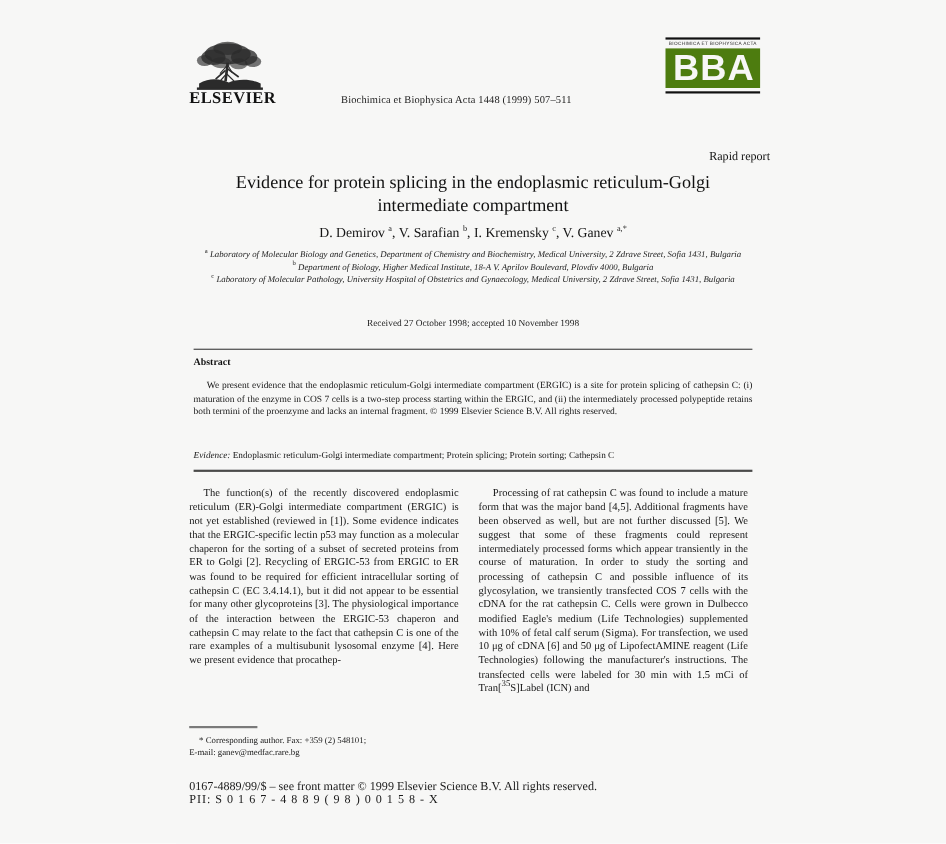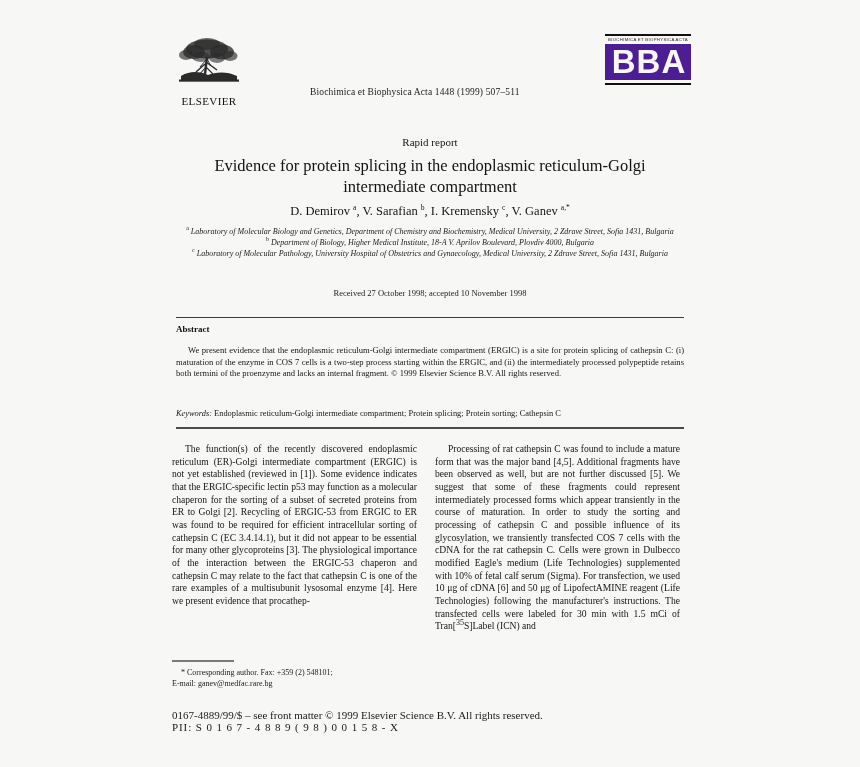--- a/index.html
+++ b/index.html
@@ -41,26 +41,26 @@
     text-align: center;
   }
   .elsevier-tree {
     width: 64px;
     height: 48px;
     margin: 0 auto;
     display: block;
   }
   .elsevier-word {
     font-family: "Liberation Serif", serif;
-    font-size: 11px;
-    font-weight: normal;
+    font-size: 15px;
+    font-weight: bold;
     letter-spacing: 0.4px;
     color: #111;
     line-height: 11px;
-    margin-top: 12px;
+    margin-top: 1px;
   }
   .journal-ref {
     position: absolute;
     left: 150px;
     top: 54px;
     width: 250px;
     text-align: left;
     font-size: 9.5px;
     letter-spacing: 0.15px;
     color: #1b1b1b;
@@ -81,21 +81,21 @@
     letter-spacing: 0.3px;
     color: #2a2a2a;
     text-align: center;
     line-height: 7px;
     height: 8px;
     overflow: hidden;
     white-space: nowrap;
     font-family: "Liberation Sans", sans-serif;
   }
   .bba-block {
-    background: #4c1d95;
+    background: #4d7c0f;
     color: #f7f7f6;
     font-family: "Liberation Sans", sans-serif;
     font-weight: bold;
     font-size: 33px;
     line-height: 36px;
     height: 36px;
     text-align: center;
     letter-spacing: 1px;
     padding-left: 2px;
   }
@@ -105,21 +105,21 @@
     width: 86px;
     margin-top: 3px;
   }
 
   
   .rapid-report {
     position: absolute;
     left: 0;
     top: 136px;
     width: 540px;
-    text-align: center;
+    text-align: right;
     font-size: 11px;
     color: #141414;
   }
   .article-title {
     position: absolute;
     left: 20px;
     top: 155px;
     width: 500px;
     text-align: center;
     font-size: 16.5px;
@@ -317,21 +317,21 @@
     <div><sup>c</sup> <span>Laboratory of Molecular Pathology, University Hospital of Obstetrics and Gynaecology, Medical University, 2 Zdrave Street, Sofia 1431, Bulgaria</span></div>
   </div>
 
   <div class="received">Received 27 October 1998; accepted 10 November 1998</div>
 
   <div class="rule-thin" id="rule-abstract-top"></div>
   <div class="abstract-heading">Abstract</div>
   <div class="abstract-body">We present evidence that the endoplasmic reticulum-Golgi intermediate compartment (ERGIC) is a site for protein splicing of cathepsin C: (i) maturation of the enzyme in COS 7 cells is a two-step process starting within the ERGIC, and (ii) the intermediately processed polypeptide retains both termini of the proenzyme and lacks an internal fragment.  © 1999 Elsevier Science B.V. All rights reserved.</div>
 
   <div class="keywords">
-    <i>Keywords:</i><span> Endoplasmic reticulum-Golgi intermediate compartment; Protein splicing; Protein sorting; Cathepsin C</span>
+    <i>Evidence:</i><span> Endoplasmic reticulum-Golgi intermediate compartment; Protein splicing; Protein sorting; Cathepsin C</span>
   </div>
   <div class="rule-thick" id="rule-keywords-bottom"></div>
 
   <div class="col" id="col-left">
     <p>The function(s) of the recently discovered endoplasmic reticulum (ER)-Golgi intermediate compartment (ERGIC) is not yet established (reviewed in [1]). Some evidence indicates that the ERGIC-specific lectin p53 may function as a molecular chaperon for the sorting of a subset of secreted proteins from ER to Golgi [2]. Recycling of ERGIC-53 from ERGIC to ER was found to be required for efficient intracellular sorting of cathepsin C (EC 3.4.14.1), but it did not appear to be essential for many other glycoproteins [3]. The physiological importance of the interaction between the ERGIC-53 chaperon and cathepsin C may relate to the fact that cathepsin C is one of the rare examples of a multisubunit lysosomal enzyme [4]. Here we present evidence that procathep-</p>
   </div>
 
   <div class="col" id="col-right">
     <p><span>Processing of rat cathepsin C was found to include a mature form that was the major band [4,5]. Additional fragments have been observed as well, but are not further discussed [5]. We suggest that some of these fragments could represent intermediately processed forms which appear transiently in the course of maturation. In order to study the sorting and processing of cathepsin C and possible influence of its glycosylation, we transiently transfected COS 7 cells with the cDNA for the rat cathepsin C. Cells were grown in Dulbecco modified Eagle's medium (Life Technologies) supplemented with 10% of fetal calf serum (Sigma). For transfection, we used 10 μg of cDNA [6] and 50 μg of LipofectAMINE reagent (Life Technologies) following the manufacturer's instructions. The transfected cells were labeled for 30 min with 1.5 mCi of Tran[</span><sup>35</sup><span>S]Label (ICN) and</span></p>
   </div>

